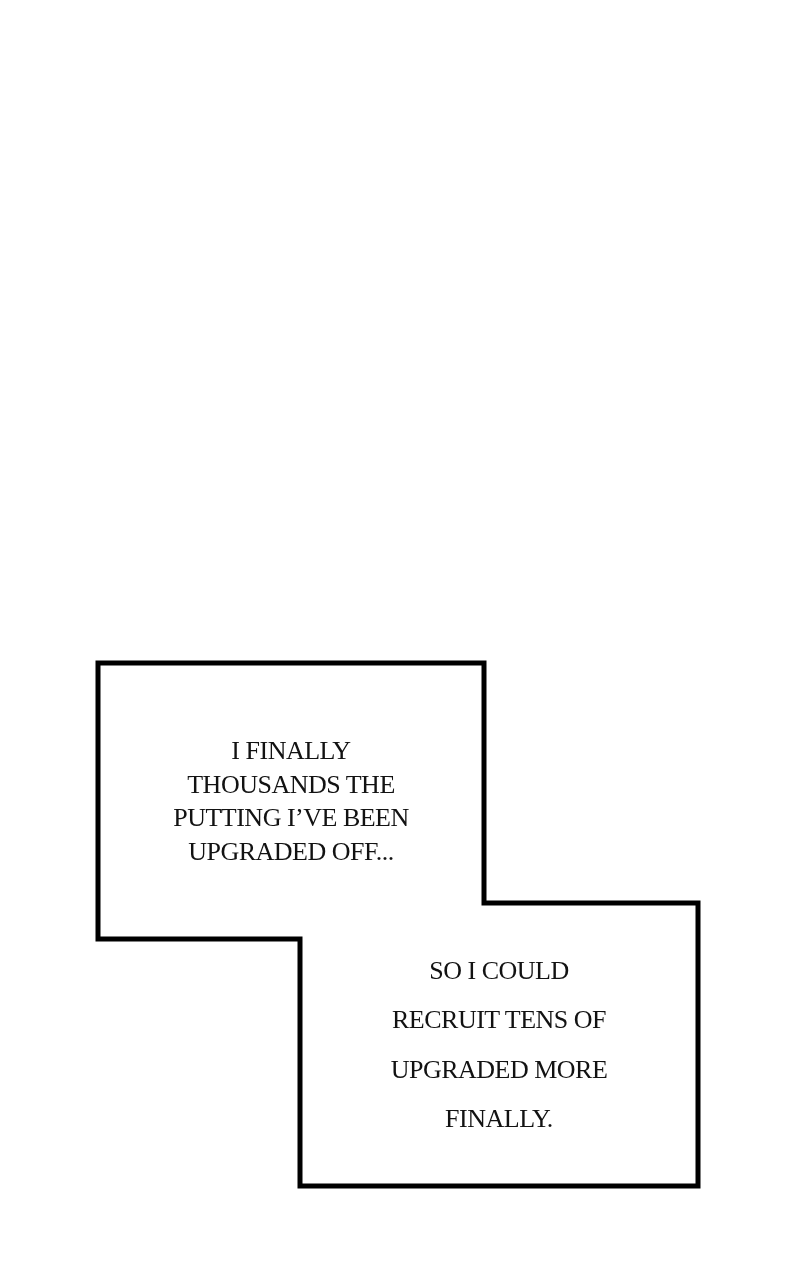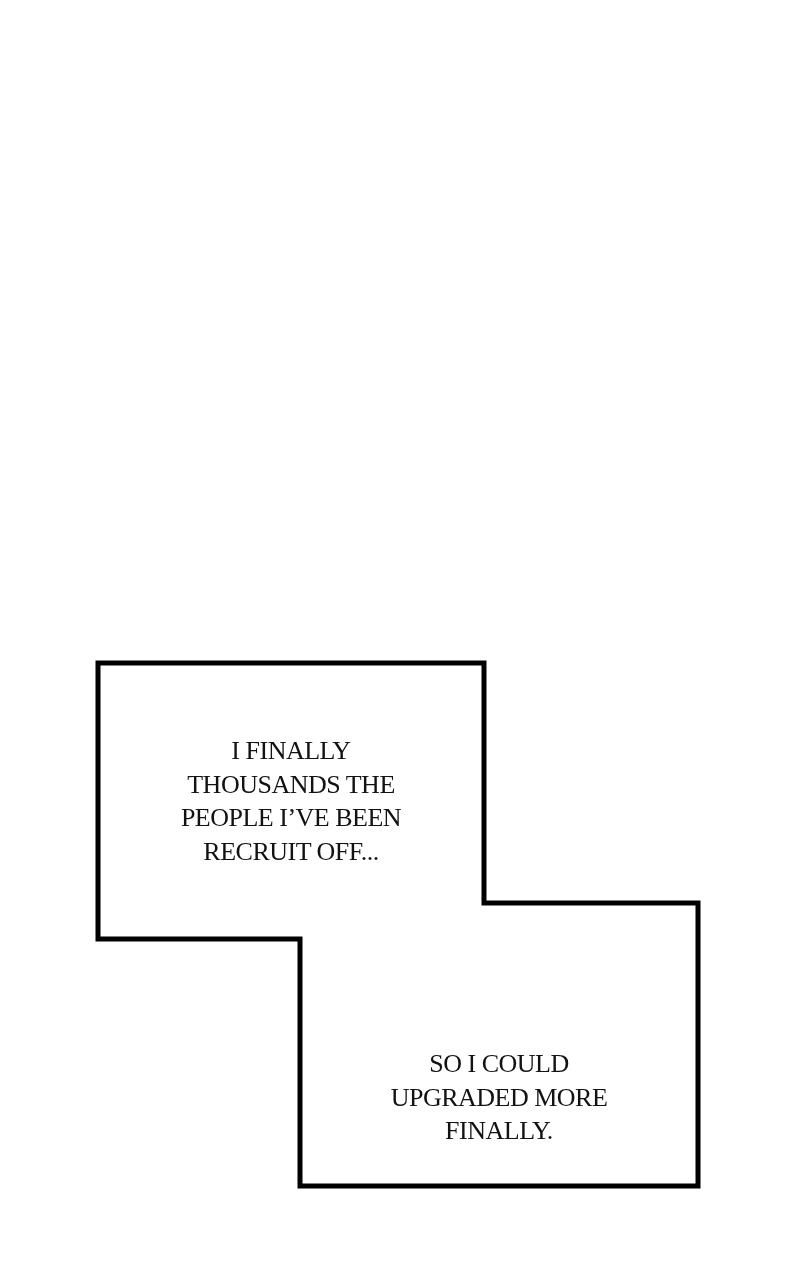--- a/index.html
+++ b/index.html
@@ -40,40 +40,42 @@
     white-space: nowrap;
   }
   .caption-1 {
     left: 98px;
     top: 663px;
     width: 386px;
     height: 276px;
   }
   .caption-2 {
     left: 300px;
-    top: 956px;
+    top: 903px;
     width: 398px;
     height: 283px;
+    gap: 16px;
   }
 </style>
 </head>
 <body>
 
 <div class="stage">
 
   <svg class="panel-outline-svg" width="800" height="1280" viewBox="0 0 800 1280" xmlns="http://www.w3.org/2000/svg">
     <path d="M98 663 H484 V903 H698 V1186 H300 V939 H98 Z" fill="#ffffff" stroke="#000000" stroke-width="5" stroke-linejoin="miter"></path>
   </svg>
 
   <div class="caption caption-1">
     <div class="line">I FINALLY</div>
     <div class="line">THOUSANDS THE</div>
-    <div class="line">PEOPLE I’VE BEEN</div>
-    <div class="line">RECRUIT OFF...</div>
+    <div class="line">PUTTING I’VE BEEN</div>
+    <div class="line">UPGRADED OFF...</div>
   </div>
 
   <div class="caption caption-2">
     <div class="line">SO I COULD</div>
+    <div class="line">RECRUIT TENS OF</div>
     <div class="line">UPGRADED MORE</div>
     <div class="line">FINALLY.</div>
   </div>
 
 </div>
 
 </body></html>

